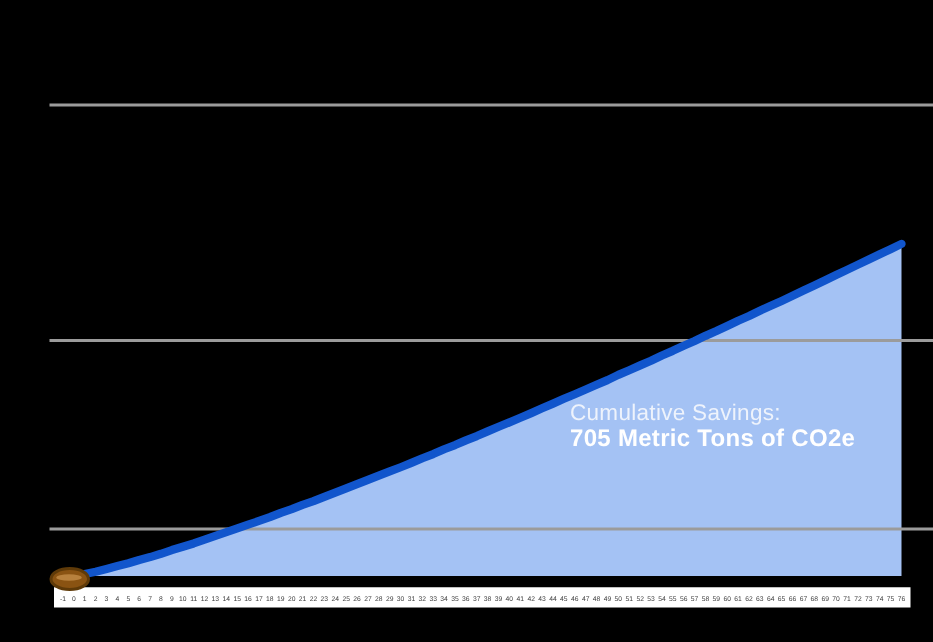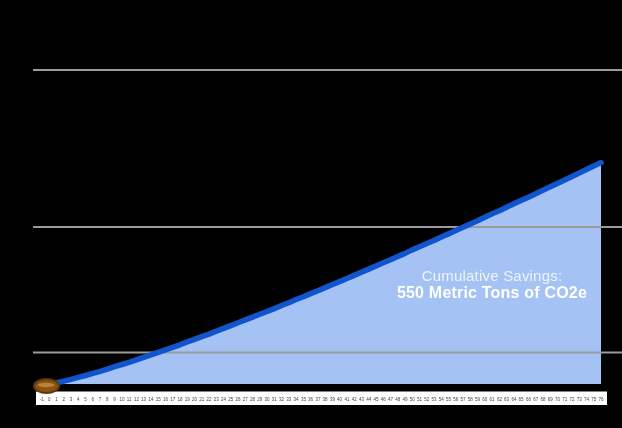--- a/index.html
+++ b/index.html
@@ -5,21 +5,21 @@
   html,body{margin:0;padding:0;}
   body{
     width:622px;height:428px;background:#000;overflow:hidden;position:relative;
     font-family:"Liberation Sans", sans-serif;
   }
   #stage{position:absolute;left:0;top:0;width:622px;height:428px;}
   svg{position:absolute;left:0;top:0;}
   .annotation{
     position:absolute;
     left:380px;top:267px;width:224px;
-    text-align:center;line-height:1.15;
+    text-align:left;line-height:1.15;
     pointer-events:none;
   }
   .annotation .line1{
     font-size:15px;font-weight:400;color:#eef3fc;letter-spacing:.2px;
   }
   .annotation .line2{
     font-size:16px;font-weight:700;color:#ffffff;letter-spacing:.2px;
   }
 </style>
 </head>
@@ -110,15 +110,15 @@
       <text x="579.2" y="400.5" text-anchor="middle" fill="#3d3d3d" font-size="4.5px" font-family="&quot;Liberation Sans&quot;, sans-serif">73</text>
       <text x="586.5" y="400.5" text-anchor="middle" fill="#3d3d3d" font-size="4.5px" font-family="&quot;Liberation Sans&quot;, sans-serif">74</text>
       <text x="593.7" y="400.5" text-anchor="middle" fill="#3d3d3d" font-size="4.5px" font-family="&quot;Liberation Sans&quot;, sans-serif">75</text>
       <text x="601.0" y="400.5" text-anchor="middle" fill="#3d3d3d" font-size="4.5px" font-family="&quot;Liberation Sans&quot;, sans-serif">76</text>
       <ellipse cx="46.5" cy="386" rx="12.5" ry="7" fill="#8a5312" stroke="#5f3a08" stroke-width="2"></ellipse>
       <ellipse cx="46" cy="385" rx="8.5" ry="2.2" fill="#c08a45" opacity="0.85"></ellipse>
     </svg>
 
   <div class="annotation">
     <div class="line1">Cumulative Savings:</div>
-    <div class="line2">550 Metric Tons of CO2e</div>
+    <div class="line2">705 Metric Tons of CO2e</div>
   </div>
 </div>
 
 </body></html>

